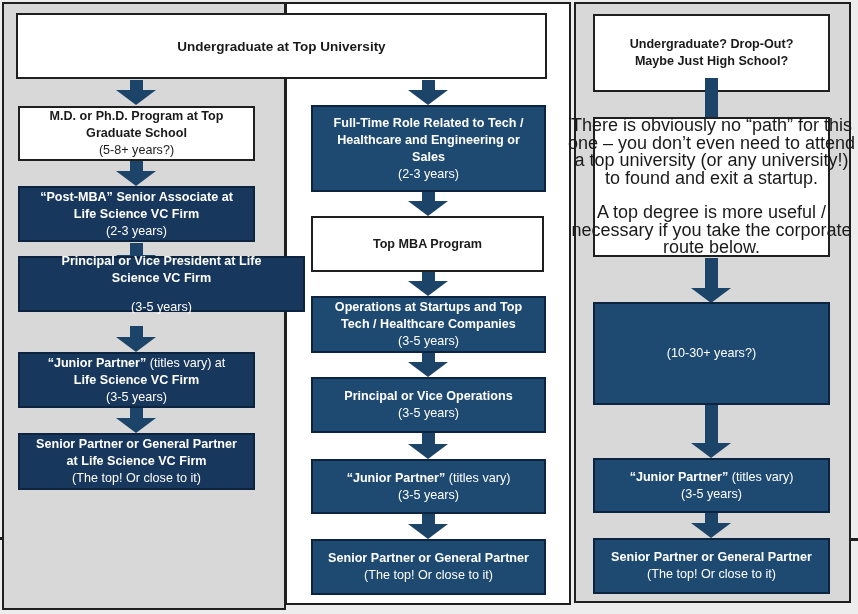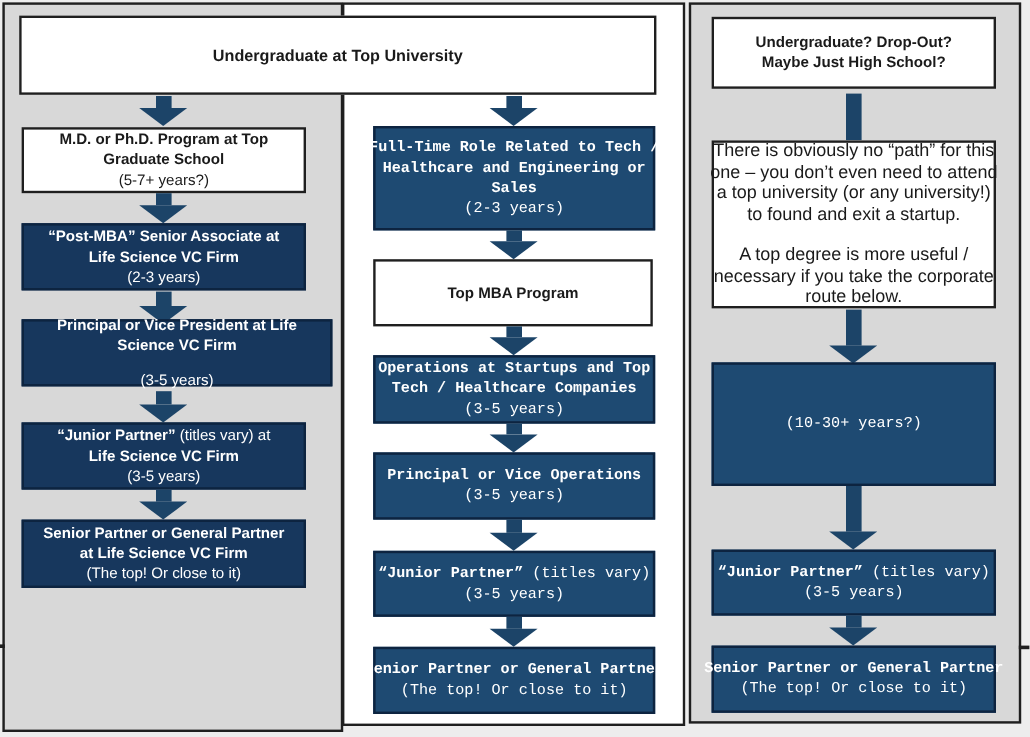--- a/index.html
+++ b/index.html
@@ -5,26 +5,26 @@
   html,body{margin:0;padding:0;}
   body{background:#ededed;font-family:"Liberation Sans",sans-serif;}
   .stage{position:relative;width:858px;height:614px;background:var(--page-bg);overflow:hidden;}
   .panel{position:absolute;box-sizing:border-box;border:2px solid var(--border-dark);}
   .panel.gray{background:var(--panel-gray);}
   .panel.white{background:var(--panel-white);}
   .bx{position:absolute;box-sizing:border-box;display:flex;flex-direction:column;align-items:center;justify-content:center;text-align:center;}
   .wb{background:var(--panel-white);border:2px solid var(--border-dark);color:var(--text-dark);}
   .nb{border:2px solid var(--box-border);color:var(--text-light);}
   .nb.l{background:var(--navy-left);}
-  .nb.m{background:var(--navy-mid);font-family:Liberation Mono, monospace;}
+  .nb.m{background:var(--navy-mid);}
   .t{font-weight:bold;font-size:12.6px;line-height:17px;white-space:pre;}
   .top-t{font-size:13.5px;}
   .s{font-weight:normal;font-size:12.6px;line-height:17px;white-space:pre;}
   .t .r{font-weight:normal;}
-  .note{font-weight:normal;font-size:15px;line-height:17.4px;white-space:pre;color:var(--text-dark);}
+  .note{font-weight:normal;font-size:18px;line-height:17.4px;white-space:pre;color:var(--text-dark);}
   .arr{position:absolute;width:40px;}
   .arr .sh{width:13px;margin:0 auto;background:var(--arrow);}
   .arr .hd{width:0;height:0;margin:0 auto;border-left:20px solid transparent;border-right:20px solid transparent;border-top:15px solid var(--arrow);}
   .bar{position:absolute;width:13px;background:var(--arrow);}
   .tick{position:absolute;background:var(--border-dark);}
 </style>
 </head>
 <body>
 
 <div class="stage">
@@ -41,40 +41,40 @@
   </div>
 
   <div class="arr" style="left:116px;top:80px;">
       <div class="sh" style="height:10px;"></div>
       <div class="hd"></div>
     </div>
 
   <div class="bx wb" style="left:18px;top:106px;width:237px;height:55px;">
     <div class="t">M.D. or Ph.D. Program at Top
 Graduate School</div>
-    <div class="s">(5-7+ years?)</div>
+    <div class="s">(5-8+ years?)</div>
   </div>
 
   <div class="arr" style="left:116px;top:161px;">
       <div class="sh" style="height:10px;"></div>
       <div class="hd"></div>
     </div>
 
   <div class="bx nb l" style="left:18px;top:186px;width:237px;height:56px;">
     <div class="t">“Post-MBA” Senior Associate at
 Life Science VC Firm</div>
     <div class="s">(2-3 years)</div>
   </div>
 
   <div class="arr" style="left:116px;top:243px;">
       <div class="sh" style="height:12px;"></div>
       <div class="hd"></div>
     </div>
 
-  <div class="bx nb l" style="left:18px;top:266px;width:259px;height:56px;gap:12px;">
+  <div class="bx nb l" style="left:18px;top:256px;width:287px;height:56px;gap:12px;">
     <div class="t">Principal or Vice President at Life
 Science VC Firm</div>
     <div class="s">(3-5 years)</div>
   </div>
 
   <div class="arr" style="left:116px;top:326px;">
       <div class="sh" style="height:11px;"></div>
       <div class="hd"></div>
     </div>
 
@@ -150,21 +150,21 @@
   <div class="arr" style="left:408px;top:514px;">
       <div class="sh" style="height:10px;"></div>
       <div class="hd"></div>
     </div>
 
   <div class="bx nb m" style="left:311px;top:539px;width:235px;height:56px;">
     <div class="t">Senior Partner or General Partner</div>
     <div class="s">(The top! Or close to it)</div>
   </div>
 
-  <div class="bx wb" style="left:593px;top:14px;width:237px;height:60px;">
+  <div class="bx wb" style="left:593px;top:14px;width:237px;height:78px;">
     <div class="t">Undergraduate? Drop-Out?
 Maybe Just High School?</div>
   </div>
 
   <div class="bar" style="left:705px;top:78px;height:39px;"></div>
 
   <div class="bx wb" style="left:593px;top:117px;width:237px;height:140px;">
     <div class="note">There is obviously no “path” for this
 one – you don’t even need to attend
 a top university (or any university!)

